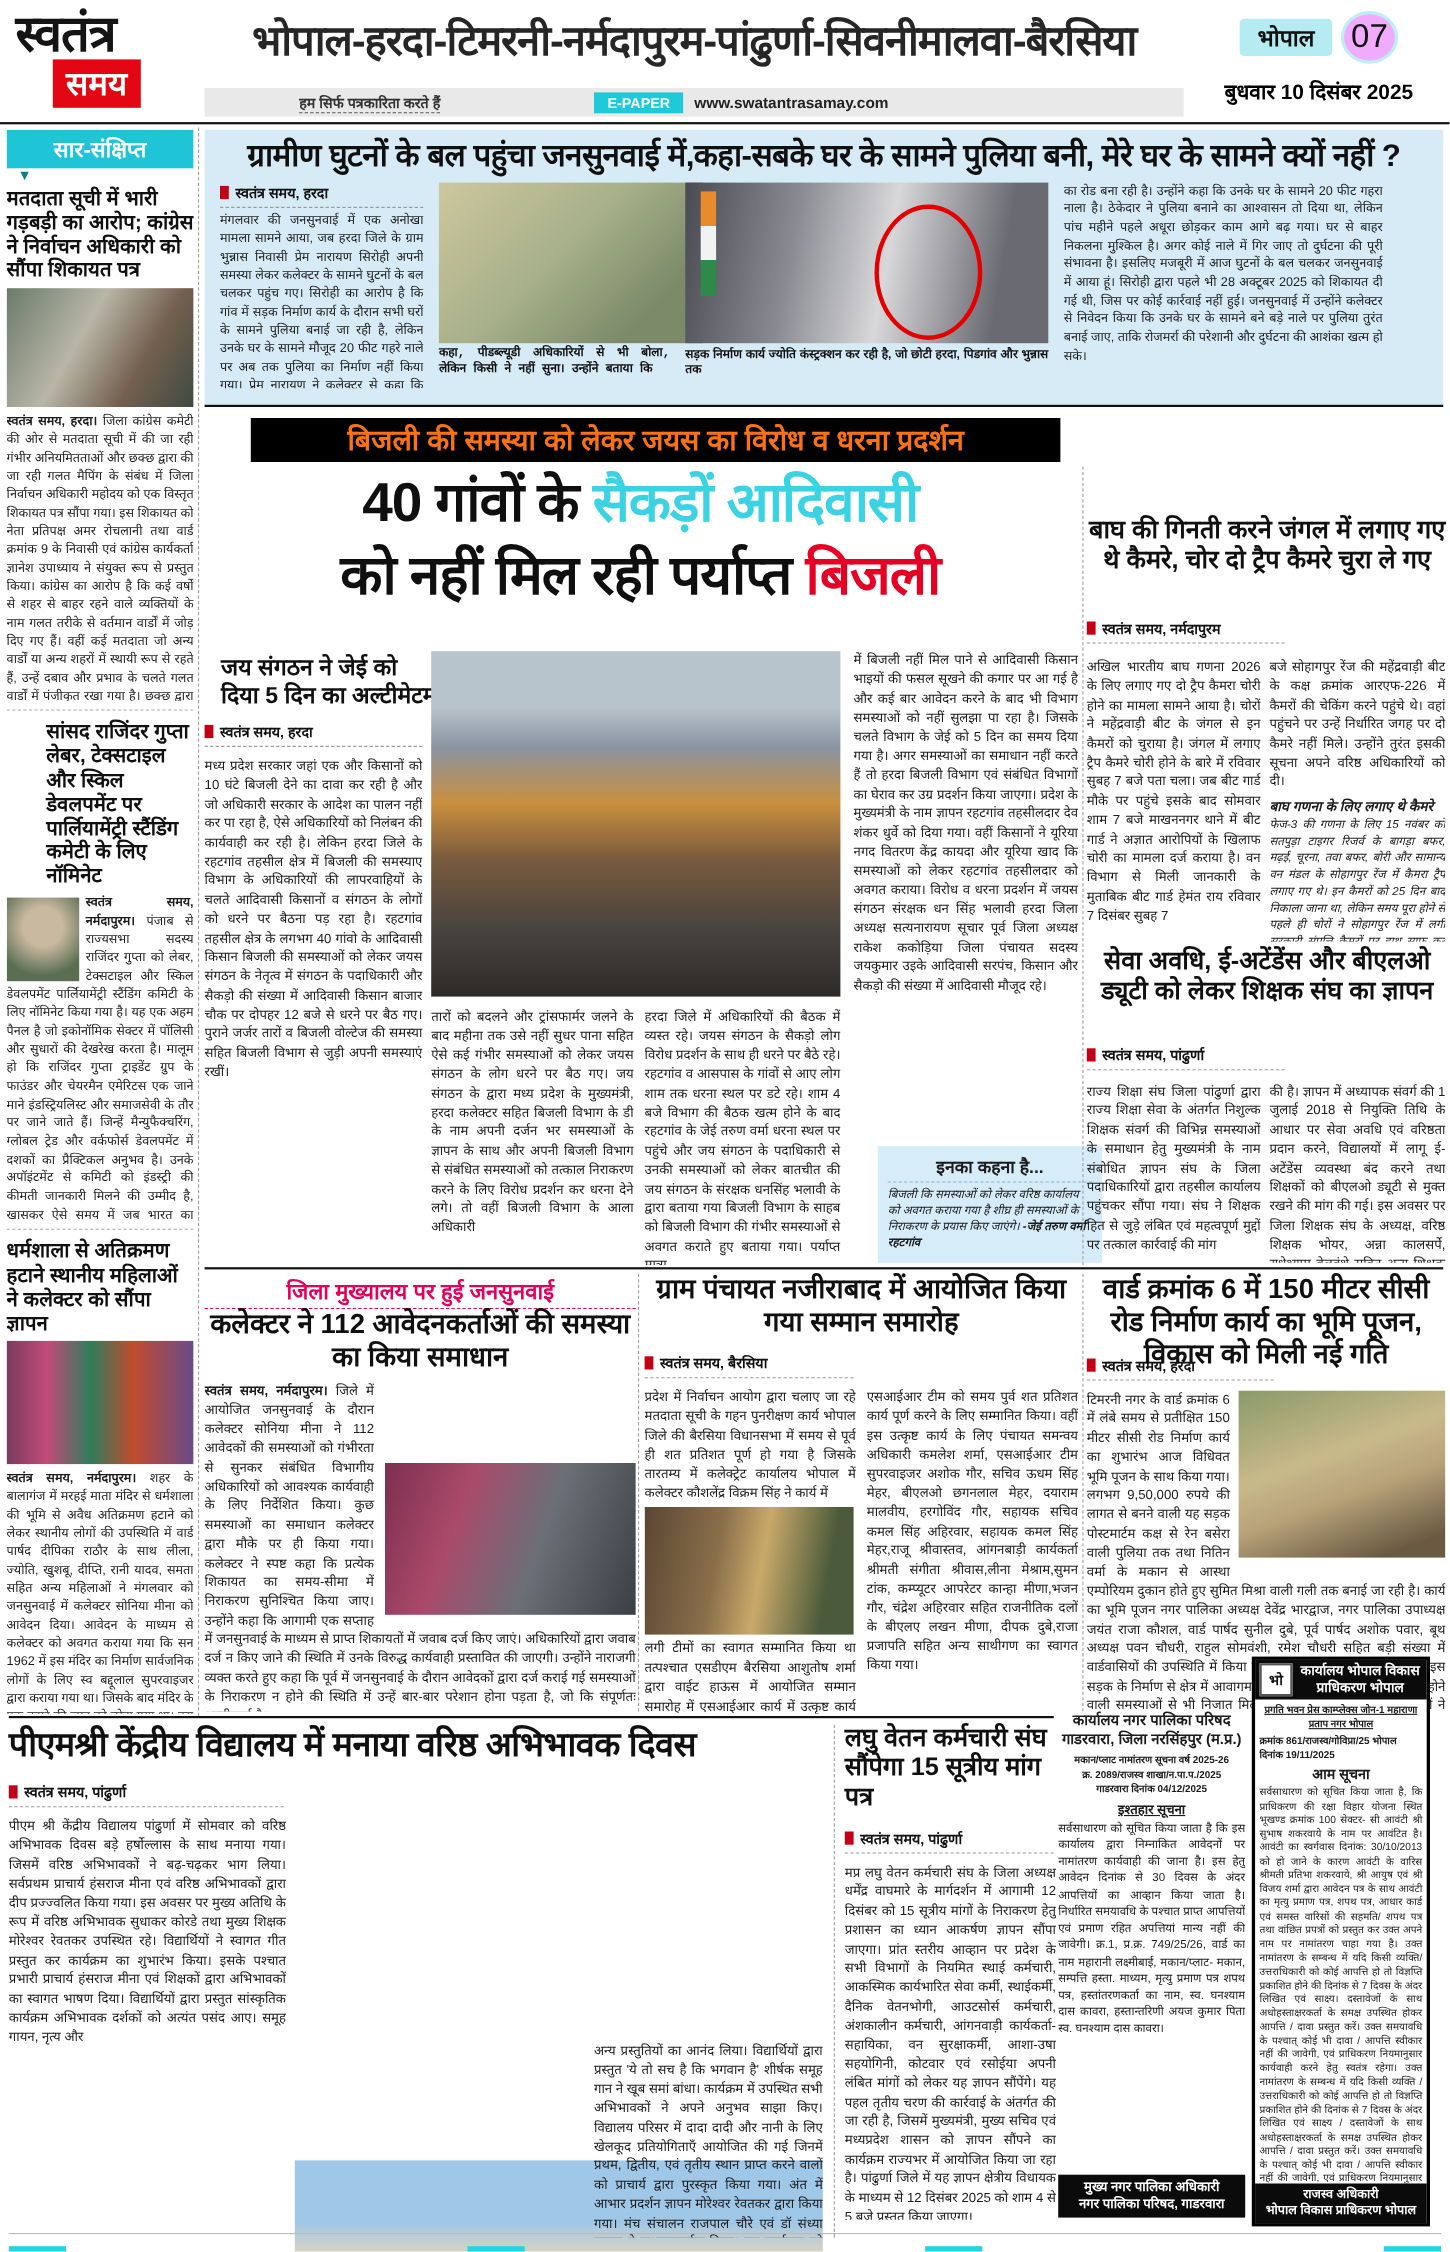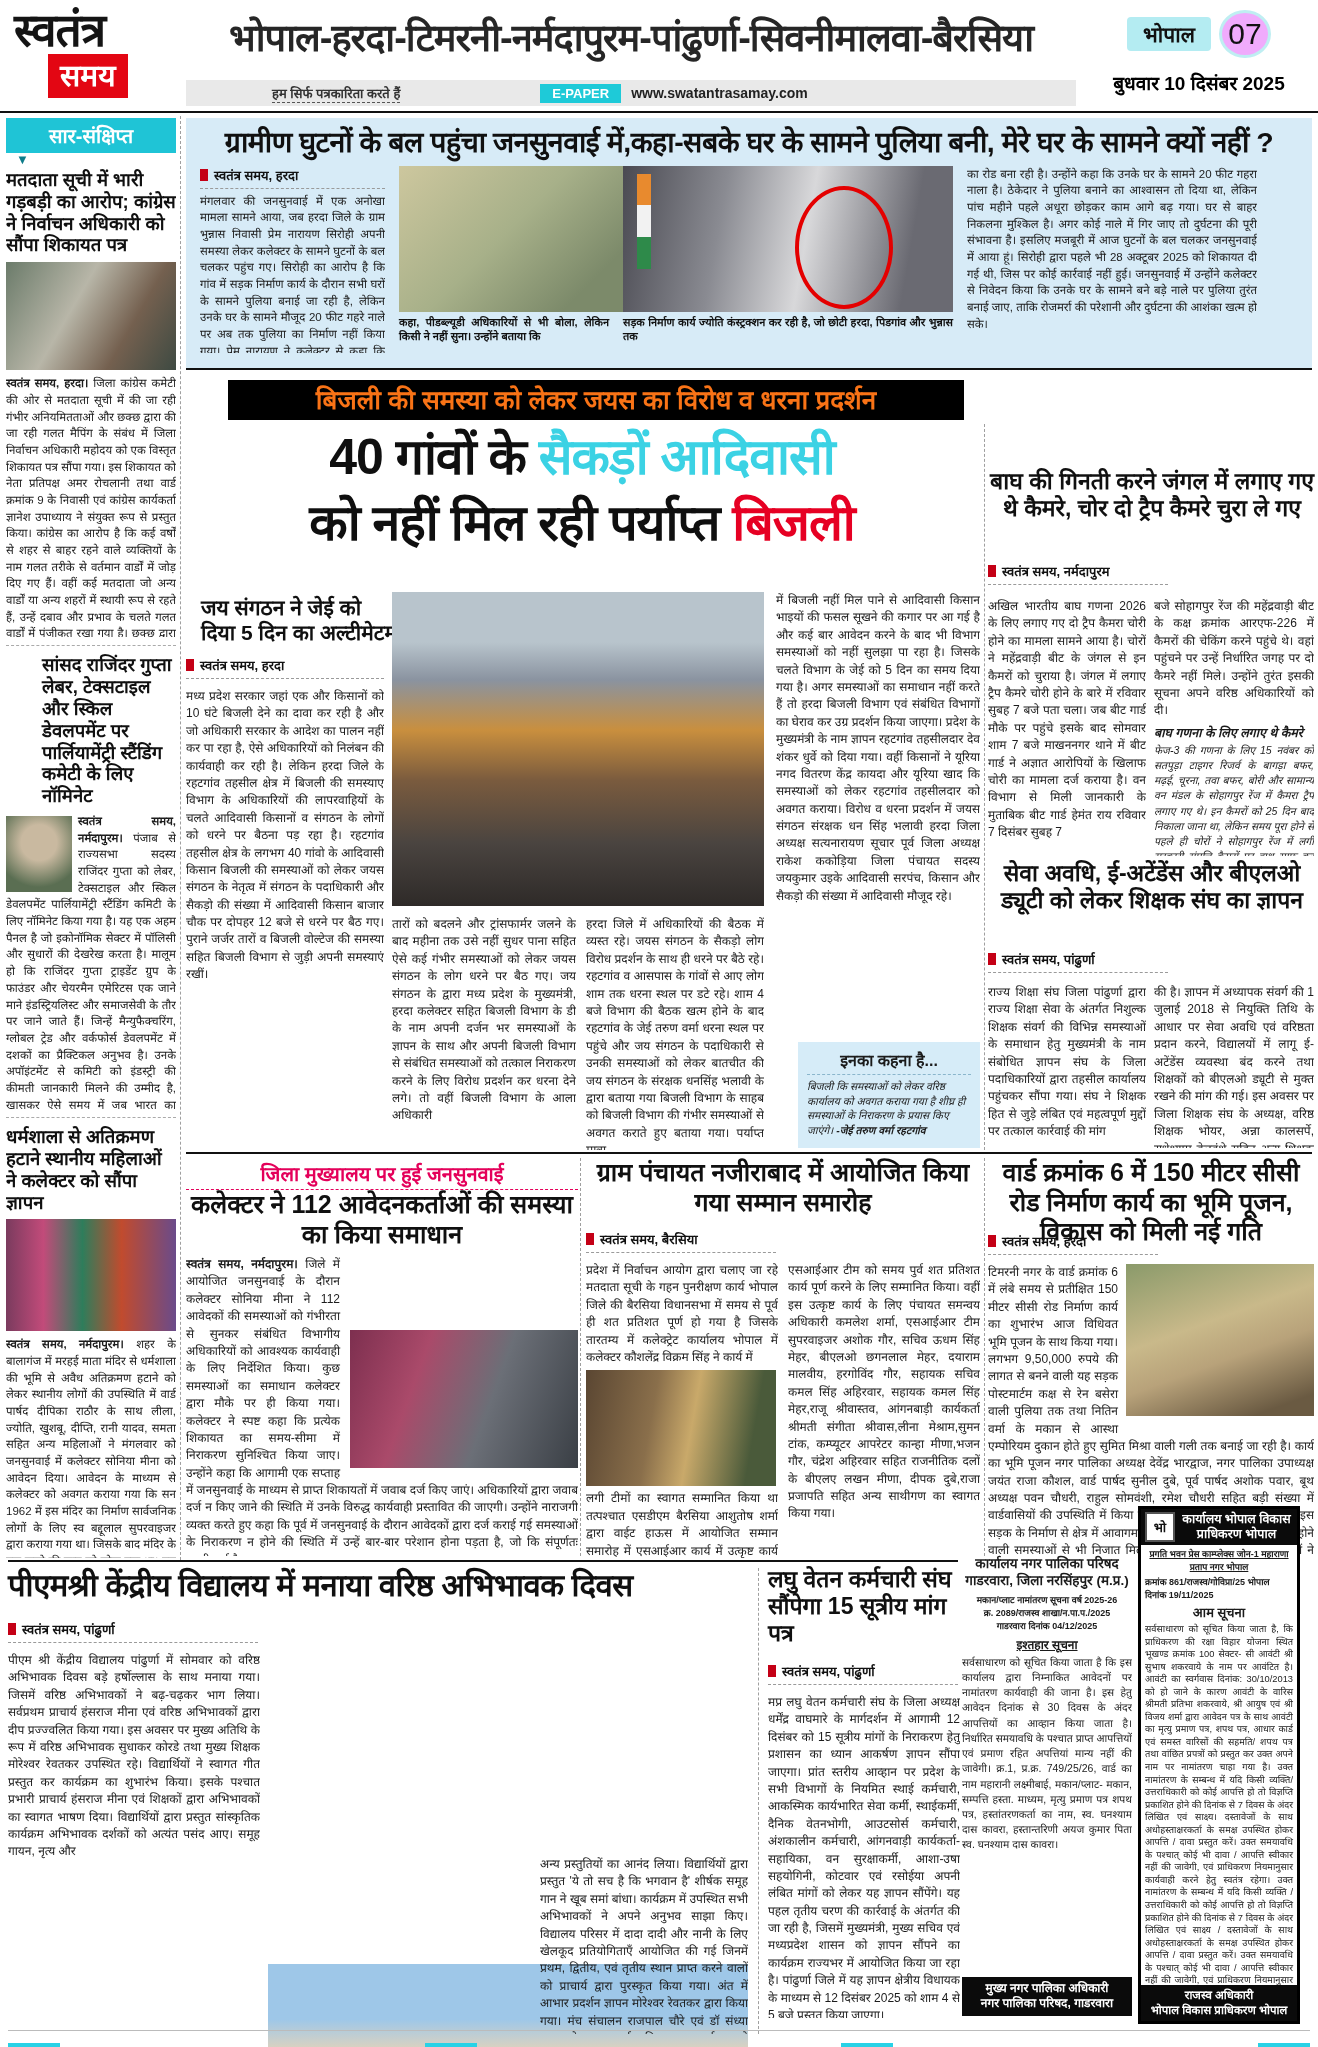--- a/index.html
+++ b/index.html
@@ -87,21 +87,21 @@
   <div class="abs" style="left:186px;top:118px;width:1126px;height:252px;background:#d7ebf7;border-bottom:2px solid #111;box-sizing:border-box;padding:8px 14px;">
     <div class="hl center" style="font-size:28.5px;letter-spacing:-0.5px;">ग्रामीण घुटनों के बल पहुंचा जनसुनवाई में,कहा-सबके घर के सामने पुलिया बनी, मेरे घर के सामने क्यों नहीं ?</div>
     <div style="display:flex;gap:14px;margin-top:6px;">
       <div style="width:185px;height:192px;overflow:hidden;">
         <div class="byline" style="margin-bottom:4px;">
             <span class="sq"></span>
           <span>स्वतंत्र समय, हरदा</span>
           </div>
         <div class="bt" style="height:160px;">मंगलवार की जनसुनवाई में एक अनोखा मामला सामने आया, जब हरदा जिले के ग्राम भुन्नास निवासी प्रेम नारायण सिरोही अपनी समस्या लेकर कलेक्टर के सामने घुटनों के बल चलकर पहुंच गए। सिरोही का आरोप है कि गांव में सड़क निर्माण कार्य के दौरान सभी घरों के सामने पुलिया बनाई जा रही है, लेकिन उनके घर के सामने मौजूद 20 फीट गहरे नाले पर अब तक पुलिया का निर्माण नहीं किया गया। प्रेम नारायण ने कलेक्टर से कहा कि साहब, सबके घर के सामने पुलिया बन रही है, पर मेरे घर के सामने नहीं। ठेकेदार से कई बार</div>
       </div>
-      <div style="width:210px;">
+      <div style="width:210px;font-family:Liberation Mono, monospace;">
         <div class="ph" style="width:240px;height:146px;background:linear-gradient(135deg,#cdc79e,#a7b089 45%,#7c8a6a 80%);"></div>
         <div class="cap">कहा, पीडब्ल्यूडी अधिकारियों से भी बोला, लेकिन किसी ने नहीं सुना। उन्होंने बताया कि</div>
       </div>
       <div style="width:330px;">
         <div class="ph" style="width:330px;height:146px;background:linear-gradient(100deg,#4a4a52,#8a8b92 30%,#d8d8da 55%,#6a6a72 85%);">
           <span class="flagstripe" style="background:linear-gradient(180deg,#e88a2e 0 33%,#f2f2f2 33% 66%,#2e8a4a 66%);"></span>
           <span class="redcircle" style="right:60px;top:20px;width:90px;height:115px;"></span>
         </div>
         <div class="cap">सड़क निर्माण कार्य ज्योति कंस्ट्रक्शन कर रही है, जो छोटी हरदा, पिडगांव और भुन्नास तक</div>
       </div>
@@ -121,21 +121,21 @@
     <span class="sq"></span>
     <span>स्वतंत्र समय, हरदा</span>
   </div>
   <div class="abs bt" style="left:186px;top:688px;width:198px;height:462px;font-size:12px;">मध्य प्रदेश सरकार जहां एक और किसानों को 10 घंटे बिजली देने का दावा कर रही है और जो अधिकारी सरकार के आदेश का पालन नहीं कर पा रहा है, ऐसे अधिकारियों को निलंबन की कार्यवाही कर रही है। लेकिन हरदा जिले के रहटगांव तहसील क्षेत्र में बिजली की समस्याए विभाग के अधिकारियों की लापरवाहियों के चलते आदिवासी किसानों व संगठन के लोगों को धरने पर बैठना पड़ रहा है। रहटगांव तहसील क्षेत्र के लगभग 40 गांवो के आदिवासी किसान बिजली की समस्याओं को लेकर जयस संगठन के नेतृत्व में संगठन के पदाधिकारी और सैकड़ो की संख्या में आदिवासी किसान बाजार चौक पर दोपहर 12 बजे से धरने पर बैठ गए। पुराने जर्जर तारों व बिजली वोल्टेज की समस्या सहित बिजली विभाग से जुड़ी अपनी समस्याएं रखीं।</div>
 
   <div class="abs ph" style="left:392px;top:592px;width:372px;height:314px;background:linear-gradient(180deg,#b8c4cc 0 16%,#8a93a0 28%,#c98f3e 44%,#7a5b3e 60%,#4a4440 80%,#2e2a28);"></div>
   <div class="abs bt" style="left:392px;top:916px;width:184px;height:234px;font-size:12px;">तारों को बदलने और ट्रांसफार्मर जलने के बाद महीना तक उसे नहीं सुधर पाना सहित ऐसे कई गंभीर समस्याओं को लेकर जयस संगठन के लोग धरने पर बैठ गए। जय संगठन के द्वारा मध्य प्रदेश के मुख्यमंत्री, हरदा कलेक्टर सहित बिजली विभाग के डी के नाम अपनी दर्जन भर समस्याओं के ज्ञापन के साथ और अपनी बिजली विभाग से संबंधित समस्याओं को तत्काल निराकरण करने के लिए विरोध प्रदर्शन कर धरना देने लगे। तो वहीं बिजली विभाग के आला अधिकारी</div>
   <div class="abs bt" style="left:586px;top:916px;width:178px;height:234px;font-size:12px;">हरदा जिले में अधिकारियों की बैठक में व्यस्त रहे। जयस संगठन के सैकड़ो लोग विरोध प्रदर्शन के साथ ही धरने पर बैठे रहे। रहटगांव व आसपास के गांवों से आए लोग शाम तक धरना स्थल पर डटे रहे। शाम 4 बजे विभाग की बैठक खत्म होने के बाद रहटगांव के जेई तरुण वर्मा धरना स्थल पर पहुंचे और जय संगठन के पदाधिकारी से उनकी समस्याओं को लेकर बातचीत की जय संगठन के संरक्षक धनसिंह भलावी के द्वारा बताया गया बिजली विभाग के साहब को बिजली विभाग की गंभीर समस्याओं से अवगत कराते हुए बताया गया। पर्याप्त मात्रा</div>
   <div class="abs bt" style="left:776px;top:592px;width:204px;height:444px;font-size:12px;">में बिजली नहीं मिल पाने से आदिवासी किसान भाइयों की फसल सूखने की कगार पर आ गई है और कई बार आवेदन करने के बाद भी विभाग समस्याओं को नहीं सुलझा पा रहा है। जिसके चलते विभाग के जेई को 5 दिन का समय दिया गया है। अगर समस्याओं का समाधान नहीं करते हैं तो हरदा बिजली विभाग एवं संबंधित विभागों का घेराव कर उग्र प्रदर्शन किया जाएगा। प्रदेश के मुख्यमंत्री के नाम ज्ञापन रहटगांव तहसीलदार देव शंकर धुर्वे को दिया गया। वहीं किसानों ने यूरिया नगद वितरण केंद्र कायदा और यूरिया खाद कि समस्याओं को लेकर रहटगांव तहसीलदार को अवगत कराया। विरोध व धरना प्रदर्शन में जयस संगठन संरक्षक धन सिंह भलावी हरदा जिला अध्यक्ष सत्यनारायण सूचार पूर्व जिला अध्यक्ष राकेश ककोड़िया जिला पंचायत सदस्य जयकुमार उइके आदिवासी सरपंच, किसान और सैकड़ो की संख्या में आदिवासी मौजूद रहे।</div>
 
-  <div class="abs qbox" style="left:798px;top:1042px;width:182px;height:106px;box-sizing:border-box;">
+  <div class="abs qbox" style="left:798px;top:1042px;width:204px;height:106px;box-sizing:border-box;">
     <div class="center" style="font-size:16px;font-weight:bold;border-bottom:1px dashed #8ab6cc;padding-bottom:3px;">इनका कहना है...</div>
     <div style="font-size:10.5px;font-style:italic;line-height:1.4;margin-top:4px;">
       <span>बिजली कि समस्याओं को लेकर वरिष्ठ कार्यालय को अवगत कराया गया है शीघ्र ही समस्याओं के निराकरण के प्रयास किए जाएंगे।</span>
       <span style="font-weight:bold;">-जेई तरुण वर्मा रहटगांव</span>
     </div>
   </div>
 
   <div class="vdash" style="left:984px;top:424px;height:726px;"></div>
 
   <div class="abs hl center" style="left:988px;top:468px;width:328px;font-size:23px;">बाघ की गिनती करने जंगल में लगाए गए थे कैमरे, चोर दो ट्रैप कैमरे चुरा ले गए</div>

